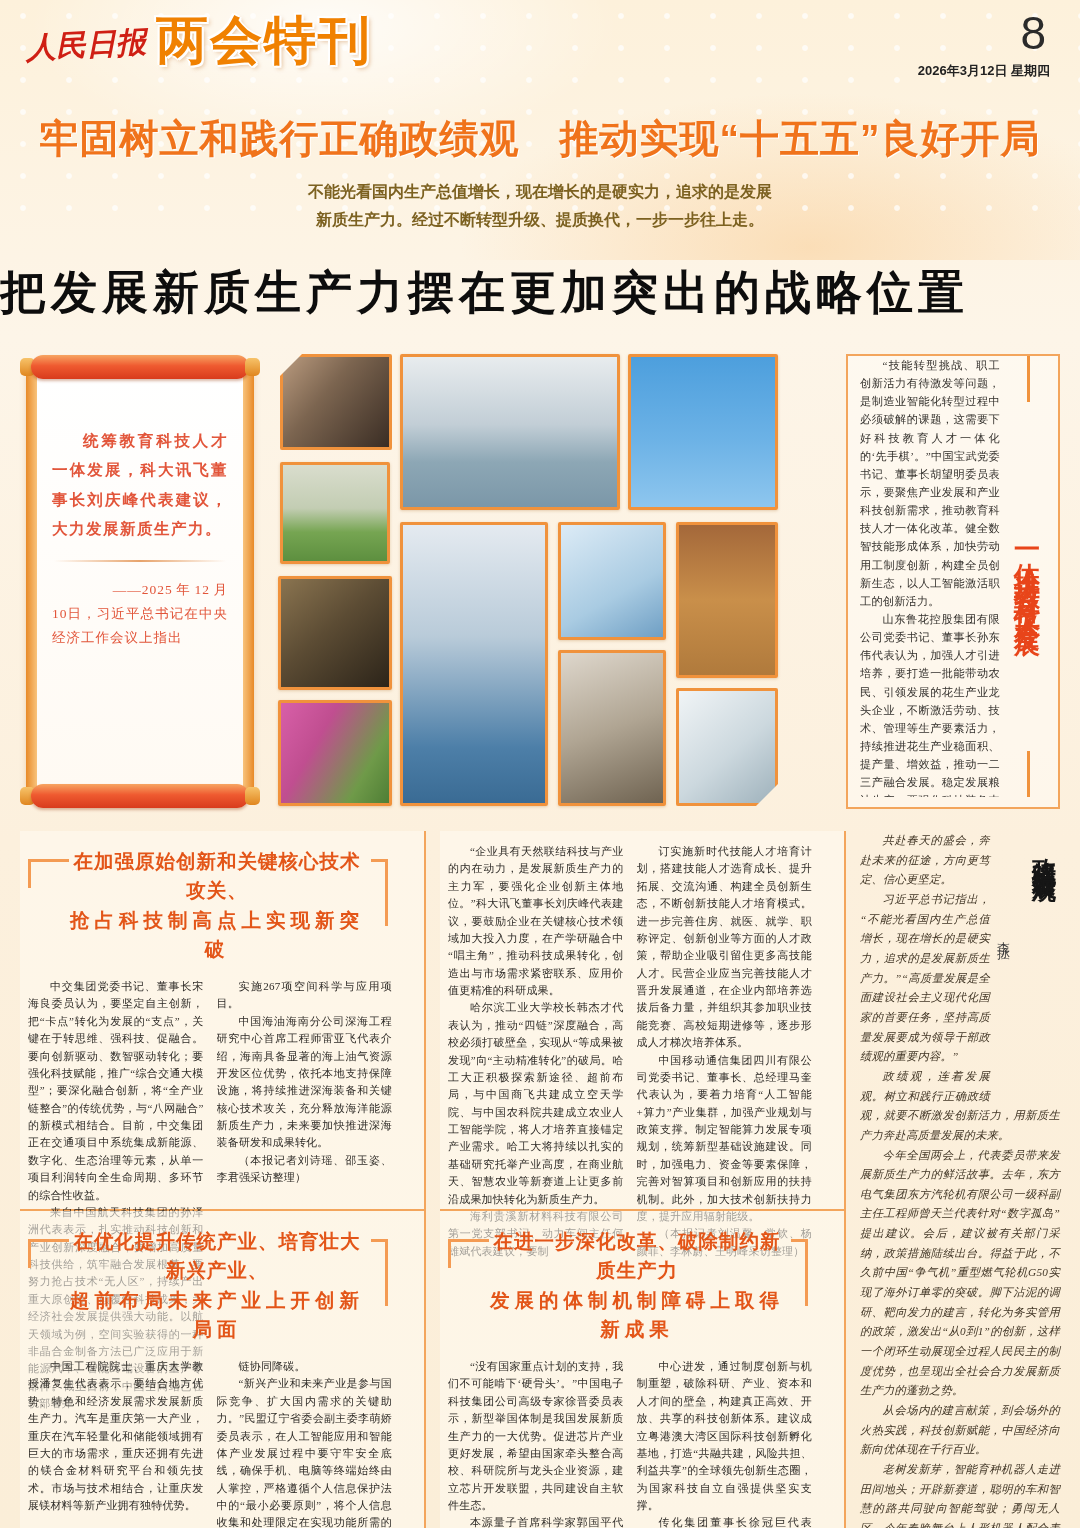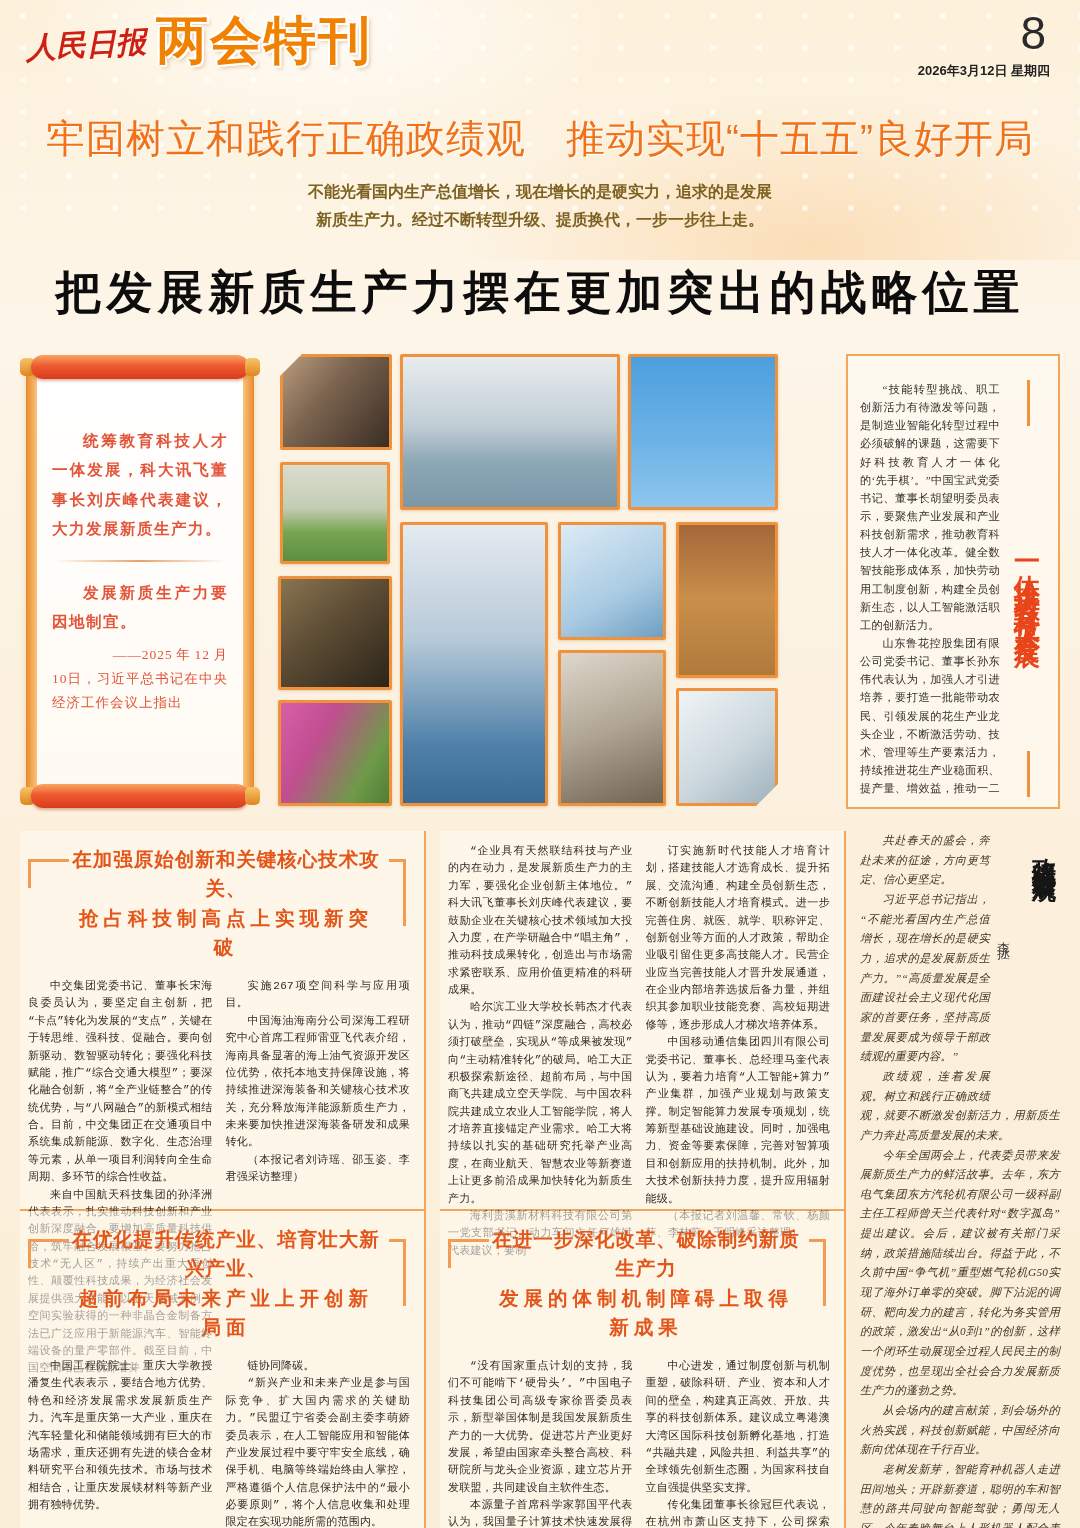--- a/index.html
+++ b/index.html
@@ -20,28 +20,28 @@
          font-family:"DejaVu Serif",serif;line-height:1;margin-bottom:6px;}
   .edition{font-size:52px;font-weight:900;line-height:1;color:#f08101;letter-spacing:2px;
            font-family:"Liberation Sans","DejaVu Sans",sans-serif;
            text-shadow:-2px 0 #fff,2px 0 #fff,0 -2px #fff,0 2px #fff,2px 2px #fff,-2px -2px #fff,3px 3px 4px rgba(180,90,0,.35);}
   .page-no{position:absolute;right:34px;top:6px;font-size:46px;font-weight:400;color:#2b2b2b;
            font-family:"Liberation Sans",sans-serif;}
   .date-line{position:absolute;right:30px;top:62px;font-size:13px;font-weight:700;color:#222;
              font-family:"Liberation Sans",sans-serif;}
 
   
-  .banner-headline{margin-top:2px;text-align:center;font-size:39px;font-weight:400;color:#f0731b;
+  .banner-headline{margin-top:2px;text-align:center;font-size:39px;font-weight:700;color:#f0731b;
                    letter-spacing:1px;font-family:"Liberation Sans","DejaVu Sans",sans-serif;
                    text-shadow:1px 1px 0 #fff;position:relative;z-index:2;}
   .banner-sub{margin-top:12px;text-align:center;font-size:16px;font-weight:700;color:#7c6120;
               line-height:1.75;font-family:"Liberation Sans",sans-serif;position:relative;z-index:2;}
 
   
-  .main-headline{margin-top:28px;text-align:center;font-size:46px;font-weight:900;color:#0d0d0d;
+  .main-headline{margin-top:28px;text-align:left;font-size:46px;font-weight:900;color:#0d0d0d;
                  letter-spacing:5px;font-family:"Liberation Sans","DejaVu Sans",sans-serif;}
 
   
   .middle{display:flex;gap:14px;padding:0 20px;margin-top:30px;height:455px;}
 
   
   .scroll{width:240px;position:relative;display:flex;flex-direction:column;}
   .rod{display:flex;align-items:center;height:26px;position:relative;z-index:2;}
   .rod .knob{width:15px;height:18px;border-radius:5px;background:linear-gradient(180deg,#f7c36a,#e0861f);}
   .rod .bar{flex:1;height:24px;border-radius:12px;margin:0 -4px;
@@ -71,34 +71,34 @@
   .ph-plane{left:354px;top:0;width:150px;height:156px;background:linear-gradient(180deg,#4d9fdd 0%,#6cb2e6 55%,#8ec6ee 100%);}
   .ph-stadium{left:126px;top:168px;width:148px;height:284px;background:linear-gradient(180deg,#e4eaf0 0%,#b9cbd9 40%,#4d7fa8 80%,#3a6b94 100%);}
   .ph-screen{left:284px;top:168px;width:108px;height:118px;background:linear-gradient(150deg,#dcebf6 0%,#a9cbe2 60%,#6f9fc4 100%);}
   .ph-bball{left:402px;top:168px;width:102px;height:156px;background:linear-gradient(180deg,#a4683a 0%,#c98f4a 50%,#b07a3c 100%);}
   .ph-dog{left:284px;top:296px;width:108px;height:156px;background:linear-gradient(160deg,#ded7cc 0%,#b0a593 50%,#6f6351 100%);}
   .ph-lab{left:402px;top:334px;width:102px;height:118px;background:linear-gradient(140deg,#f0f4f6 0%,#ccd8de 55%,#9fb2bc 100%);
           clip-path:polygon(0 0,100% 0,100% calc(100% - 22px),calc(100% - 22px) 100%,0 100%);}
 
   
   .feature{width:214px;border:2px solid #f3a55c;background:rgba(255,252,246,.55);
-           display:flex;padding:24px 8px 10px 12px;box-sizing:border-box;}
+           display:flex;padding:0 8px 10px 12px;box-sizing:border-box;}
   .feature-text{flex:1;overflow:hidden;}
   .feature-text p{font-size:11.2px;color:#33302c;line-height:1.62;text-align:justify;text-indent:2em;
                   margin:0;letter-spacing:.2px;}
   .feature-title-col{width:44px;display:flex;flex-direction:column;align-items:center;margin-left:6px;}
   .v-bar{width:3px;height:46px;background:#f0923c;}
   .feature-title{writing-mode:vertical-rl;font-size:26px;font-weight:900;color:#e8451a;
                  letter-spacing:7px;margin:8px 0;font-family:"Liberation Sans",sans-serif;flex:1;text-align:center;}
 
   
   .bottom{display:flex;gap:14px;padding:0 20px;margin-top:22px;}
   .articles-grid{width:826px;display:grid;grid-template-columns:1fr 1fr;grid-template-rows:380px auto;gap:0 14px;}
   .article{position:relative;background:rgba(255,251,243,.55);border-right:2px solid #f3a55c;
-           border-bottom:2px solid #f3a55c;padding:6px 14px 8px 8px;box-sizing:border-box;font-family:Liberation Mono, monospace;}
+           border-bottom:2px solid #f3a55c;padding:6px 32px 8px 8px;box-sizing:border-box;}
   .art-title{position:relative;text-align:center;padding:10px 26px 8px 40px;}
   .art-title::before{content:"";position:absolute;left:0;top:22px;width:38px;height:26px;
                      border-top:3px solid #f49b53;border-left:3px solid #f49b53;}
   .art-title::after{content:"";position:absolute;right:4px;top:22px;width:14px;height:64px;
                     border-top:3px solid #f49b53;border-right:3px solid #f49b53;}
   .art-title .t1,.art-title .t2{display:block;font-size:19.5px;font-weight:900;color:#e35518;
                     line-height:1.5;letter-spacing:1px;}
   .art-title .t2{letter-spacing:5px;}
   .art-body{display:flex;gap:13px;margin-top:6px;}
   .col{flex:1;overflow:hidden;}
@@ -143,21 +143,20 @@
 
     <div class="scroll">
       <div class="rod">
         <span class="knob"></span>
         <span class="bar"></span>
         <span class="knob"></span>
       </div>
       <div class="scroll-body">
         <p class="quote">统筹教育科技人才一体发展，科大讯飞董事长刘庆峰代表建议，大力发展新质生产力。</p>
         <div class="q-divider"></div>
-        <p class="quote">发展新质生产力要因地制宜。</p>
         <p class="attrib">——2025年12月10日，习近平总书记在中央经济工作会议上指出</p>
       </div>
       <div class="rod">
         <span class="knob"></span>
         <span class="bar"></span>
         <span class="knob"></span>
       </div>
     </div>
 
     <div class="collage">

